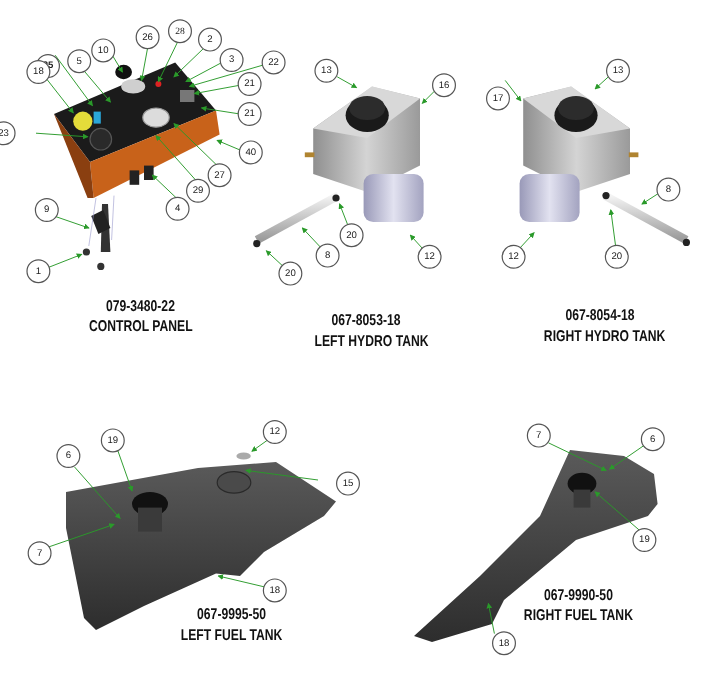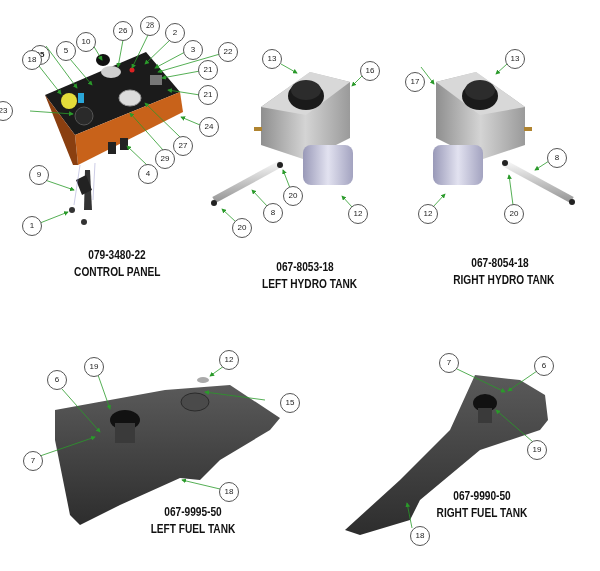--- a/index.html
+++ b/index.html
@@ -155,21 +155,21 @@
       <div class="callout" style="left: 150px; top: 26px; font-family: Liberation Serif, serif;">28</div>
       <div class="callout" style="left: 175px; top: 33px;">2</div>
       <div class="callout" style="left: 40px; top: 55px; font-weight: bold;">25</div>
       <div class="callout" style="left: 66px; top: 51px;">5</div>
       <div class="callout" style="left: 193px; top: 50px;">3</div>
       <div class="callout" style="left: 228px; top: 52px;">22</div>
       <div class="callout" style="left: 32px; top: 60px;">18</div>
       <div class="callout" style="left: 208px; top: 70px;">21</div>
       <div class="callout" style="left: 208px; top: 95px;">21</div>
       <div class="callout" style="left: 3px; top: 111px;">23</div>
-      <div class="callout" style="left: 209px; top: 127px;">24</div>
+      <div class="callout" style="left: 209px; top: 127px;">40</div>
       <div class="callout" style="left: 183px; top: 146px;">27</div>
       <div class="callout" style="left: 165px; top: 159px;">29</div>
       <div class="callout" style="left: 148px; top: 174px;">4</div>
       <div class="callout" style="left: 39px; top: 175px;">9</div>
       <div class="callout" style="left: 32px; top: 226px;">1</div>
       <div class="callout" style="left: 272px; top: 59px;">13</div>
       <div class="callout" style="left: 370px; top: 71px;">16</div>
       <div class="callout" style="left: 293px; top: 196px;">20</div>
       <div class="callout" style="left: 273px; top: 213px;">8</div>
       <div class="callout" style="left: 358px; top: 214px;">12</div>

